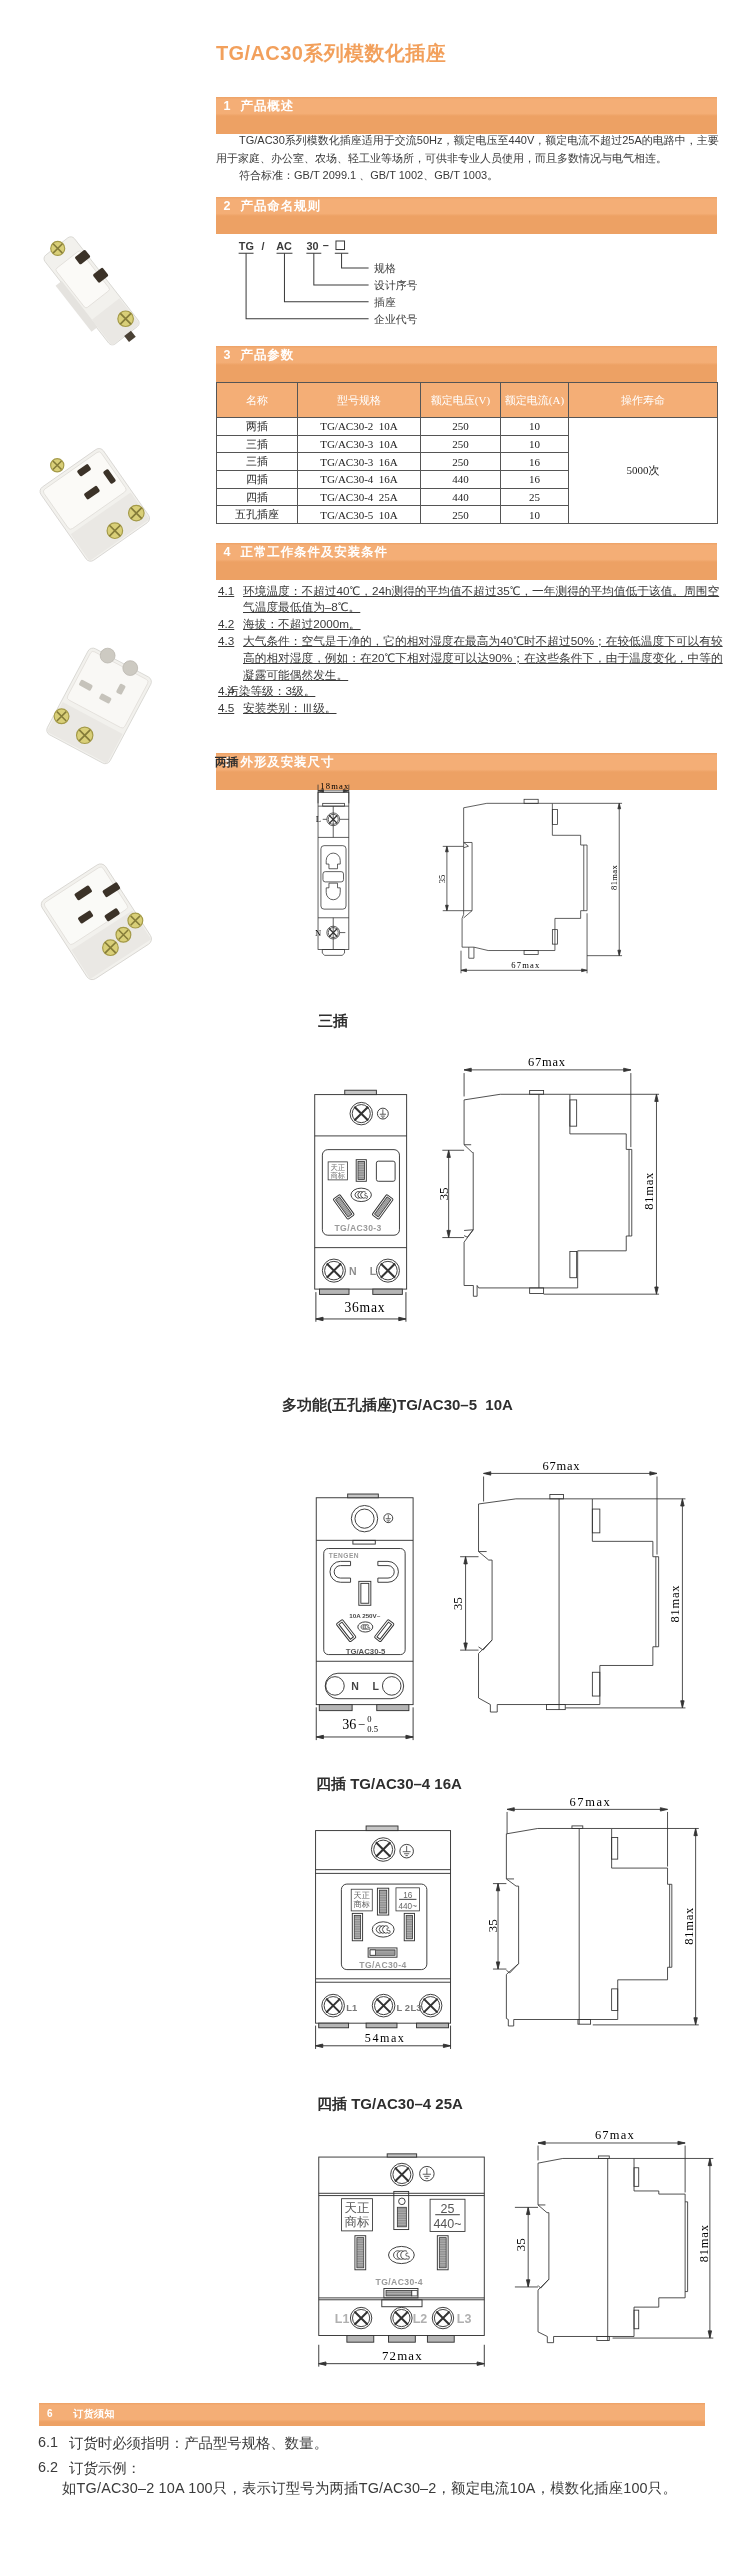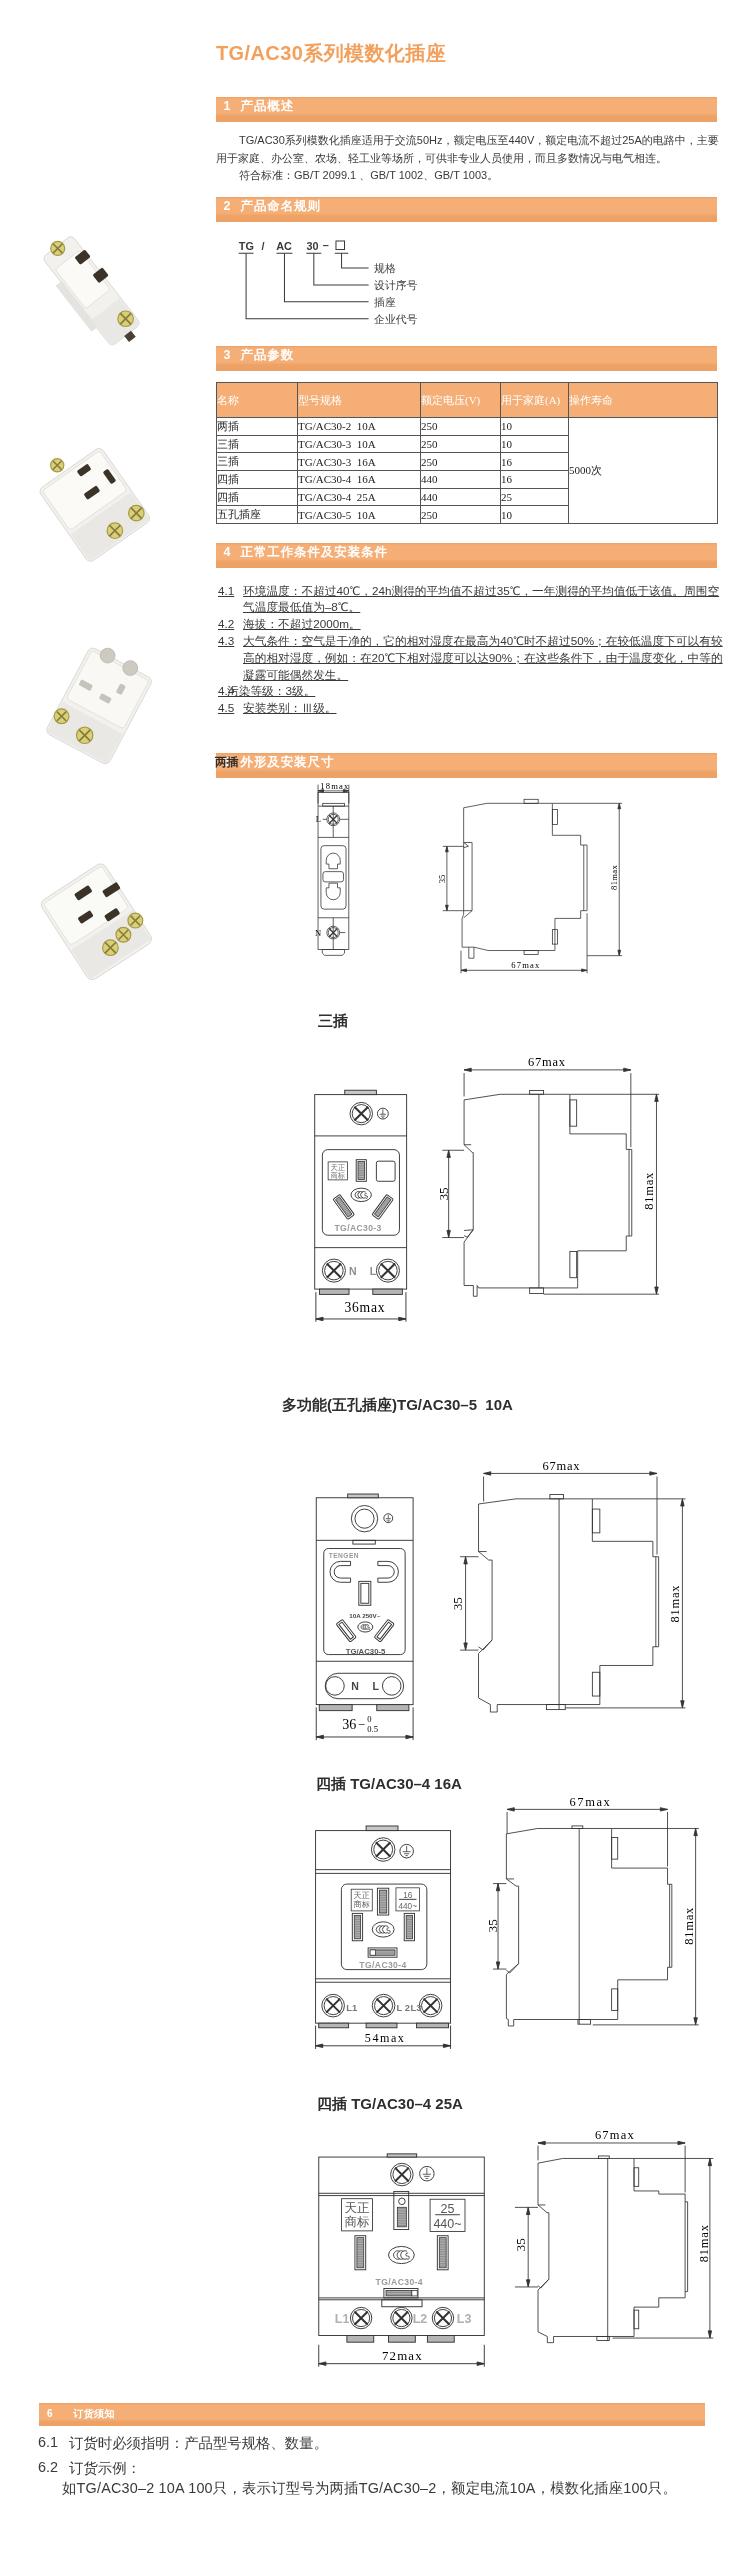--- a/index.html
+++ b/index.html
@@ -1,28 +1,28 @@
 <!DOCTYPE html>
 <html lang="zh" style="font-size:12.5px"><head>
 <meta charset="utf-8">
 <title>TG/AC30</title>
 <style>
   html,body{margin:0;padding:0;background:#fff;}
   body{width:757px;height:2576px;position:relative;font-family:"Liberation Sans",sans-serif;}
   .abs{position:absolute;}
-  .bar{position:absolute;left:216px;width:501px;height:25px;background:linear-gradient(180deg,#eda266 0px,#f4ae76 2.3px,#f4ae76 16.4px,#eda164 19px);color:#fff;
+  .bar{position:absolute;left:216px;width:501px;height:37px;background:linear-gradient(180deg,#eda266 0px,#f4ae76 2.3px,#f4ae76 16.4px,#eda164 19px);color:#fff;
        font-size:12.5px;font-weight:bold;line-height:19px;letter-spacing:0.9px;}
   .bar .num{display:inline-block;width:14px;text-align:center;margin-left:3.9px;margin-right:6.6px;letter-spacing:0;}
   .txt{position:absolute;font-size:11px;color:#3a3a3a;white-space:nowrap;}
   .t15{font-size:11.7px;text-decoration:underline;}
   .t18{font-size:14.4px;}
   .dlabel{position:absolute;font-size:15px;font-weight:bold;color:#2e2e2e;white-space:nowrap;}
   table.params{position:absolute;left:216px;top:382px;border-collapse:collapse;table-layout:fixed;
        font-family:"Liberation Serif",serif;font-size:11px;color:#222;}
-  table.params td,table.params th{border:0.8px solid #555;text-align:left;padding:0;font-weight:normal;}
+  table.params td,table.params th{border:0.8px solid #555;text-align:center;padding:0;font-weight:normal;}
   table.params th{background:#f4ae76;color:#fff;height:34px;}
   table.params td{height:16.7px;}
   svg{position:absolute;overflow:visible;}
   svg text{font-family:"Liberation Sans",sans-serif;}
   .ser{font-family:"Liberation Serif",serif;}
 </style>
 </head>
 <body>
 
 <div class="abs" style="left:216px;top:40px;font-size:20px;font-weight:bold;color:#f2a05c;letter-spacing:0.4px;">TG/AC30系列模数化插座</div>
@@ -67,21 +67,21 @@
       <col style="width:123px">
       <col style="width:80px">
       <col style="width:68px">
       <col style="width:149px">
     </colgroup>
   <tbody>
       <tr>
         <th>名称</th>
         <th>型号规格</th>
         <th>额定电压(V)</th>
-        <th>用于家庭(A)</th>
+        <th>额定电流(A)</th>
         <th>操作寿命</th>
       </tr>
   <tr>
         <td>两插</td>
         <td>TG/AC30-2&nbsp; 10A</td>
         <td>250</td>
         <td>10</td>
         <td rowspan="6">5000次</td>
       </tr>
   <tr>

